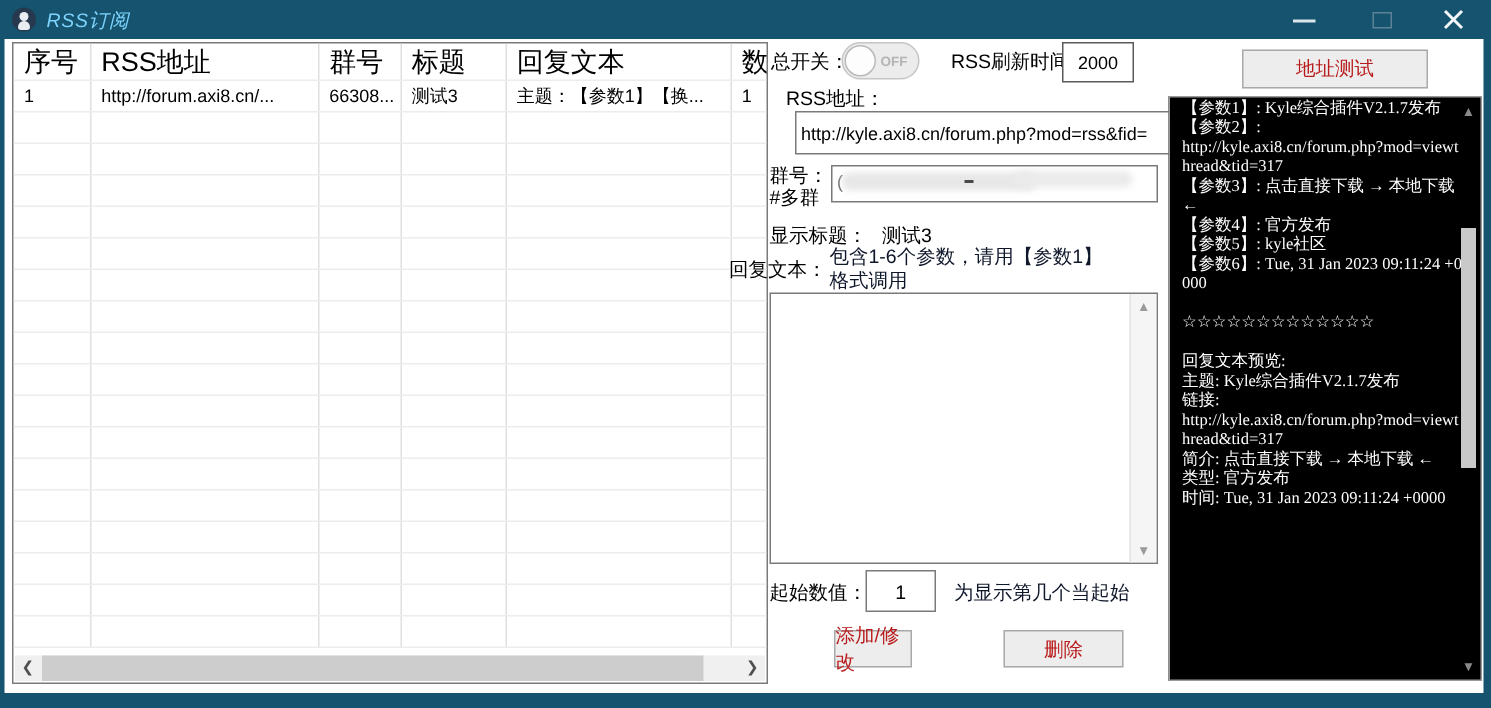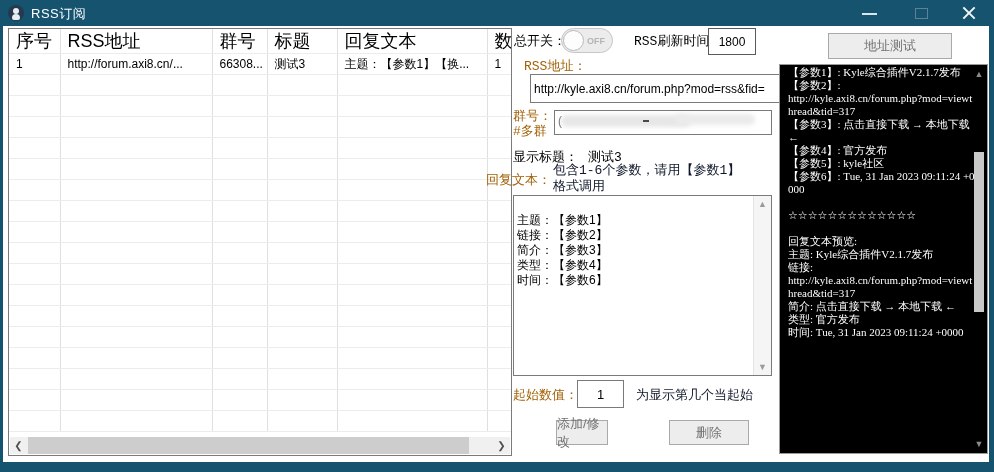--- a/index.html
+++ b/index.html
@@ -9,21 +9,21 @@
     font-family:"Liberation Sans","DejaVu Sans",sans-serif;
     -webkit-font-smoothing:none;
   }
   .abs{position:absolute;}
 
   
   .titlebar{left:0;top:0;width:994px;height:26px;background:#15536f;display:flex;align-items:center;}
   .app-icon{position:absolute;left:8px;top:5px;width:16px;height:16px;border-radius:50%;background:#26394e;overflow:hidden;}
   .app-icon::before{content:"";position:absolute;left:5px;top:3px;width:6px;height:6px;border-radius:50%;background:#e9eef2;}
   .app-icon::after{content:"";position:absolute;left:4px;top:9px;width:8px;height:6px;border-radius:4px 4px 2px 2px;background:#e9eef2;}
-  .title-text{position:absolute;left:31px;top:5px;color:#ffffff;font-size:13px;letter-spacing:.5px;}
+  .title-text{position:absolute;left:31px;top:5px;color:#7dd3fc;font-size:13px;letter-spacing:.5px;font-style:italic;}
   .win-btn{position:absolute;top:0;width:40px;height:26px;}
   .btn-min span{position:absolute;left:12px;top:13px;width:15px;height:2px;background:#dbe6ec;}
   .btn-max span{position:absolute;left:13px;top:8px;width:11px;height:9px;border:1px solid #5d8196;}
   .btn-close span{position:absolute;left:13px;top:12px;width:16px;height:2px;background:#f2f6f8;}
   .btn-close span:nth-child(1){transform:rotate(45deg);}
   .btn-close span:nth-child(2){transform:rotate(-45deg);}
   .border-left{left:0;top:26px;width:3px;height:436px;background:#15536f;}
   .border-right{left:989px;top:26px;width:5px;height:436px;background:#15536f;}
   .border-bottom{left:0;top:462px;width:994px;height:10px;background:#15536f;}
 
@@ -34,43 +34,43 @@
     border-right:1px solid #e0e0e0;border-bottom:1px solid #ececec;
     padding:0 0 0 7px;text-align:left;font-weight:normal;white-space:nowrap;overflow:hidden;
   }
   table.grid th{height:23px;font-size:18px;color:#000;}
   table.grid td{height:20px;font-size:12px;color:#000;}
   .hscroll{left:1px;bottom:1px;width:500px;height:17px;background:#f0f0f0;}
   .hs-arrow{position:absolute;top:0;width:17px;height:17px;display:flex;align-items:center;justify-content:center;color:#505050;font-size:10px;}
   .hs-thumb{position:absolute;left:18px;top:0;width:441px;height:17px;background:#cdcdcd;}
 
   
-  .lab{font-size:13px;color:#000;white-space:pre-line;font-family:Liberation Mono, monospace;}
-  .lab-blue{color:#a16207;}
+  .lab{font-size:13px;color:#000;white-space:pre-line;}
+  .lab-blue{color:#000000;}
   .lab-red{color:#0f172a;}
   .tb{border:1px solid #7a7a7a;background:#fff;font-size:12px;color:#000;overflow:hidden;}
 
   .toggle{left:561px;top:28px;width:52px;height:25px;border-radius:13px;background:#ececec;border:1px solid #c6c6c6;box-sizing:border-box;}
   .toggle-knob{position:absolute;left:1px;top:1px;width:21px;height:21px;border-radius:50%;background:#fdfdfd;border:1px solid #b9b9b9;box-sizing:border-box;}
   .toggle-text{position:absolute;right:7px;top:7px;font-size:9px;font-weight:bold;color:#b4b4b4;}
 
   .refresh-input{left:708px;top:28px;width:46px;height:25px;border:1px solid #5a5a5a;display:flex;align-items:center;justify-content:center;}
   .url-input{left:514px;top:74px;width:257px;height:29px;display:flex;align-items:center;padding-left:3px;box-sizing:border-box;font-size:12px;white-space:nowrap;margin-left:16px;}
   .group-input{left:554px;top:110px;width:216px;height:23px;}
   .censor{position:absolute;border-radius:8px;background:#e7e7e7;filter:blur(2px);}
   .paren{position:absolute;left:3px;top:3px;font-size:12px;color:#6a6a6a;}
   .dash{position:absolute;left:88px;top:9px;width:6px;height:2px;background:#4a4a4a;}
 
   .reply-area{left:513px;top:195px;width:259px;height:181px;box-sizing:border-box;font-size:12px;line-height:15px;white-space:pre-line;padding:2px 20px 2px 3px;position:relative;}
   .vscroll{position:absolute;right:0;top:0;width:17px;height:100%;background:#f5f5f5;border-left:1px solid #e3e3e3;}
   .vs-arrow{position:absolute;left:0;width:17px;height:16px;display:flex;align-items:center;justify-content:center;color:#9a9a9a;font-size:9px;}
 
   .start-input{left:577px;top:380px;width:45px;height:26px;display:flex;align-items:center;justify-content:center;font-size:13px;}
 
-  .push-btn{background:#ededed;border:1px solid #a9a9a9;display:flex;align-items:center;justify-content:center;font-size:13px;color:#737373;box-sizing:border-box;}
+  .push-btn{background:#ededed;border:1px solid #a9a9a9;display:flex;align-items:center;justify-content:center;font-size:13px;color:#b91c1c;box-sizing:border-box;}
   .btn-add{left:556px;top:420px;width:52px;height:25px;}
   .btn-del{left:669px;top:420px;width:80px;height:25px;}
   .btn-test{left:828px;top:33px;width:124px;height:26px;}
 
   
   .console{left:779px;top:64px;width:209px;height:390px;background:#000;border:1px solid #9a9a9a;box-sizing:border-box;}
   .console-text{position:absolute;left:8px;top:1px;width:188px;height:384px;color:#fff;
     font-family:Liberation Serif, serif;font-size:11px;line-height:13px;
     white-space:pre-wrap;word-break:break-all;overflow:hidden;}
   .console-sb{position:absolute;right:1px;top:1px;width:14px;height:386px;}
@@ -272,21 +272,21 @@
     <div class="hs-arrow" style="right:0;">❯</div>
   </div>
 </div>
 
 <div class="abs lab" style="left:514px;top:32px;">总开关：</div>
 <div class="abs toggle">
   <div class="toggle-knob"></div>
   <div class="toggle-text">OFF</div>
 </div>
 <div class="abs lab" style="left:634px;top:32px;">RSS刷新时间：</div>
-<div class="abs tb refresh-input">1800</div>
+<div class="abs tb refresh-input">2000</div>
 
 <div class="abs lab lab-blue" style="left:524px;top:57px;">RSS地址：</div>
 <div class="abs tb url-input">http://kyle.axi8.cn/forum.php?mod=rss&amp;fid=</div>
 
 <div class="abs lab lab-blue" style="left:513px;top:109px;line-height:15px;">群号：
 #多群</div>
 <div class="abs tb group-input">
   <span class="paren">(</span>
   <div class="censor" style="left:6px;top:4px;width:130px;height:12px;"></div>
   <div class="censor" style="left:120px;top:3px;width:80px;height:11px;background:#ebebeb;"></div>
@@ -294,25 +294,20 @@
 </div>
 
 <div class="abs lab" style="left:513px;top:148px;">显示标题：</div>
 <div class="abs lab" style="left:588px;top:148px;">测试3</div>
 
 <div class="abs lab lab-blue" style="left:486px;top:171px;">回复文本：</div>
 <div class="abs lab lab-red" style="left:553px;top:163px;width:218px;line-height:16px;">包含1-6个参数，请用【参数1】
 格式调用</div>
 
 <div class="abs tb reply-area">
-  <span>主题：【参数1】
-链接：【参数2】
-简介：【参数3】
-类型：【参数4】
-时间：【参数6】</span>
   <div class="vscroll">
     <div class="vs-arrow" style="top:0;">▲</div>
     <div class="vs-arrow" style="bottom:0;">▼</div>
   </div>
 </div>
 
 <div class="abs lab lab-blue" style="left:513px;top:386px;">起始数值：</div>
 <div class="abs tb start-input">1</div>
 <div class="abs lab lab-red" style="left:636px;top:386px;">为显示第几个当起始</div>
 

